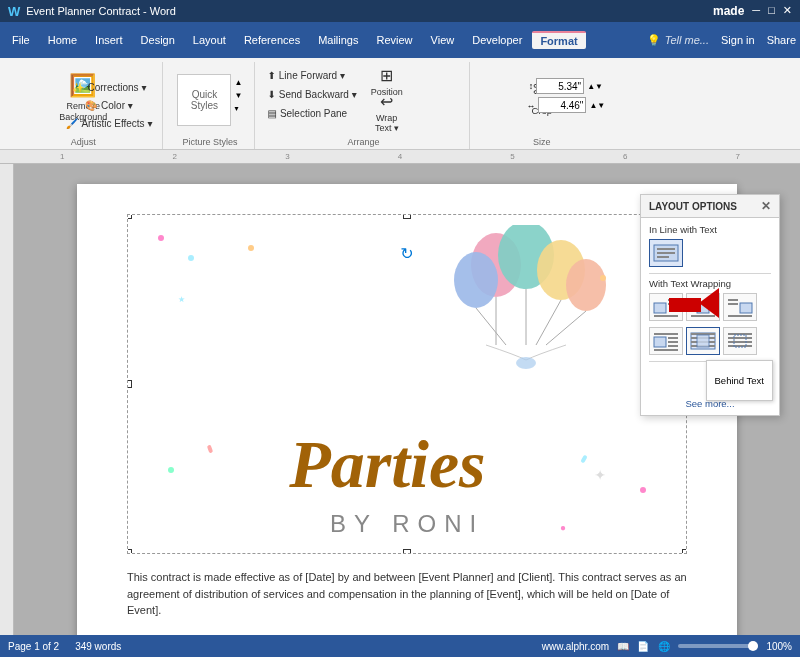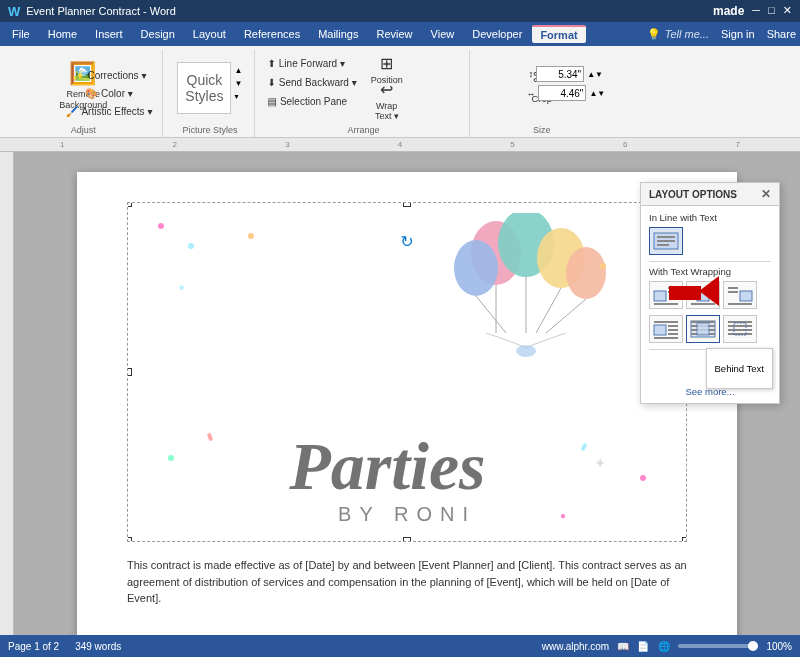--- a/index.html
+++ b/index.html
@@ -16,21 +16,21 @@
       padding: 0 8px;
       font-size: 11px;
     }
     .title-bar-left { display: flex; align-items: center; gap: 6px; }
     .title-bar-right { display: flex; gap: 8px; font-size: 11px; }
 
     
     .menu-bar {
       background: #2b579a;
       color: white;
-      height: 24px;
+      height: 36px;
       display: flex;
       align-items: center;
       padding: 0 4px;
       gap: 2px;
       font-size: 11px;
     }
     .menu-item {
       padding: 2px 8px;
       cursor: pointer;
       border-radius: 2px;
@@ -439,21 +439,21 @@
         <span>🖌️</span>
         <span>Artistic Effects ▾</span>
       </div>
     </div>
     <div class="ribbon-group-label">Adjust</div>
   </div>
 
   <div class="ribbon-group pic-styles-group">
     <div class="ribbon-group-content" style="padding-bottom:14px;">
       <div class="quick-styles-box">
-        <div style="text-align:center; font-size:14px;">Quick<br>Styles</div>
+        <div style="text-align:center; font-size:10px;">Quick<br>Styles</div>
       </div>
       <div style="display:flex; flex-direction:column; gap:1px; justify-content:center; margin-top:-8px;">
         <div style="width:8px; height:12px; cursor:pointer; font-size:8px; display:flex; align-items:center;">▲</div>
         <div style="width:8px; height:12px; cursor:pointer; font-size:8px; display:flex; align-items:center;">▼</div>
         <div style="width:8px; height:12px; cursor:pointer; font-size:8px; display:flex; align-items:center;">▾</div>
       </div>
     </div>
     <div class="ribbon-group-label">Picture Styles</div>
   </div>
 
@@ -568,23 +568,23 @@
 
         <div class="confetti-dot" style="background:#f8c; top:20px; left:30px;"></div>
         <div class="confetti-dot" style="background:#aef; top:40px; left:60px;"></div>
         <div class="confetti-dot" style="background:#fc8; top:30px; left:120px;"></div>
         <div class="confetti-dot" style="background:#8fc; bottom:80px; left:40px;"></div>
         <div class="confetti-dot" style="background:#f8c; bottom:60px; right:40px;"></div>
         <div class="confetti-dot" style="background:#fc8; top:60px; right:80px;"></div>
         <div class="confetti-dot" style="background:#aef; bottom:90px; right:100px; width:4px; height:8px; border-radius:2px; transform:rotate(30deg);"></div>
         <div class="confetti-dot" style="background:#faa; bottom:100px; left:80px; width:4px; height:8px; border-radius:2px; transform:rotate(-20deg);"></div>
 
-        <div style="position:absolute; bottom:41px; left:50%; transform:translateX(-60%); font-family:'Georgia',serif; font-size:68px; color:#737373; font-style:italic; font-weight:bold; white-space:nowrap; line-height:1;">Parties</div>
-
-        <div style="position:absolute; bottom:15px; left:50%; transform:translateX(-50%); font-size:20px; letter-spacing:8px; color:#888; white-space:nowrap;">BY RONI</div>
+        <div style="position:absolute; bottom:55px; left:50%; transform:translateX(-60%); font-family:'Georgia',serif; font-size:68px; color:#a16207; font-style:italic; font-weight:bold; white-space:nowrap; line-height:1;">Parties</div>
+
+        <div style="position:absolute; bottom:15px; left:50%; transform:translateX(-50%); font-size:24px; letter-spacing:8px; color:#888; white-space:nowrap;">BY RONI</div>
 
         <div style="position:absolute; bottom:70px; right:80px; color:#ddd; font-size:14px;">✦</div>
         <div style="position:absolute; bottom:20px; right:120px; color:#f8c; font-size:10px;">●</div>
         <div style="position:absolute; top:80px; left:50px; color:#aef; font-size:8px;">★</div>
 
       </div>
 
       <div class="contract-text">This contract is made effective as of [Date] by and between [Event Planner] and [Client]. This contract serves as an agreement of distribution of services and compensation in the planning of [Event], which will be held on [Date of Event].</div>
 
     </div>

